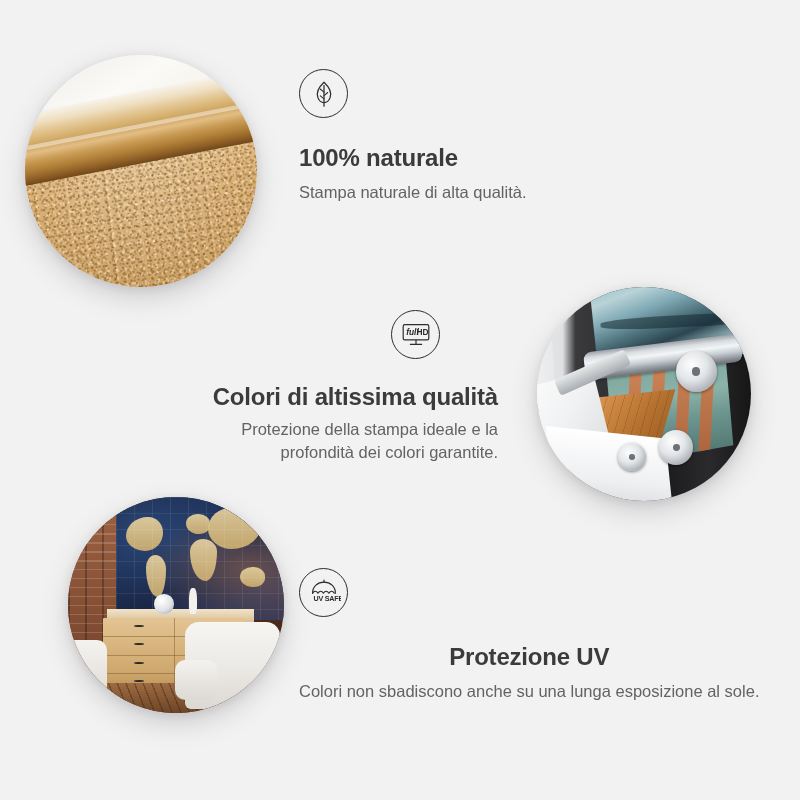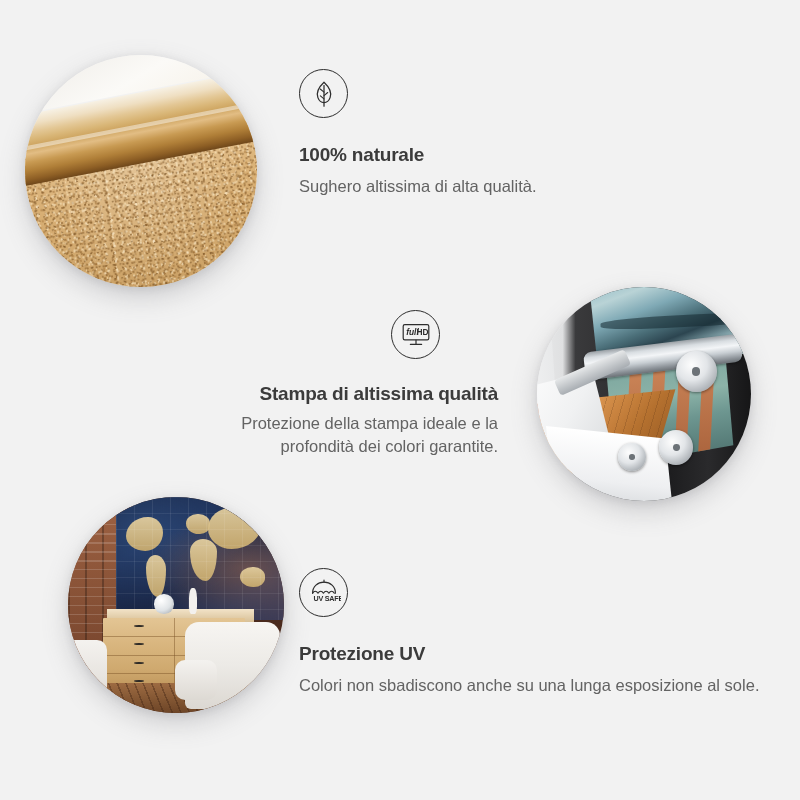--- a/index.html
+++ b/index.html
@@ -400,21 +400,21 @@
     height: 49px;
     border-radius: 50%;
     border: 1.6px solid #2d2d2d;
     box-sizing: border-box;
     display: flex;
     align-items: center;
     justify-content: center;
     background: transparent;
   }
   .f-title {
-    font-size: 19px;
+    font-size: 24px;
     font-weight: bold;
     color: #3b3b3b;
     letter-spacing: -0.2px;
     white-space: nowrap;
   }
   .f-desc {
     font-size: 16.5px;
     font-weight: normal;
     color: #636363;
     line-height: 1.42;
@@ -431,21 +431,21 @@
     top: 310px;
     width: 312px;
     text-align: right;
   }
   #feature-print .icon-circle { margin-left: auto; margin-right: 58px; text-align: right; }
   #feature-print .f-title { margin-top: 24px; }
   #feature-print .f-desc  { margin-top: 7px; }
 
   
   #feature-uv { left: 299px; top: 568px; }
-  #feature-uv .f-title { margin-top: 26px; }
+  #feature-uv .f-title { margin-top: 26px; text-align: center; }
   #feature-uv .f-desc  { margin-top: 9px; text-align: right; }
 
   .icon-circle svg { display: block; }
   .icon-text-full {
     font-family: "Liberation Sans", "DejaVu Sans", sans-serif;
     font-size: 8.4px;
     font-style: italic;
     font-weight: bold;
     fill: #2d2d2d;
   }
@@ -483,21 +483,21 @@
     <div class="icon-circle">
       <svg width="30" height="30" viewBox="0 0 30 30" aria-hidden="true">
         <path d="M15 3.2 C21.4 9.2 22.6 14.6 21.1 18.6 C19.8 22.1 17.2 23.6 15 23.6 C12.8 23.6 10.2 22.1 8.9 18.6 C7.4 14.6 8.6 9.2 15 3.2 Z" fill="none" stroke="#2d2d2d" stroke-width="1.25" stroke-linejoin="round"></path>
         <line x1="15" y1="6.5" x2="15" y2="27.2" stroke="#2d2d2d" stroke-width="1.25" stroke-linecap="round"></line>
         <line x1="15" y1="13.2" x2="11.2" y2="10.0" stroke="#2d2d2d" stroke-width="1.1" stroke-linecap="round"></line>
         <line x1="15" y1="16.6" x2="18.7" y2="13.5" stroke="#2d2d2d" stroke-width="1.1" stroke-linecap="round"></line>
         <line x1="15" y1="19.8" x2="11.4" y2="16.8" stroke="#2d2d2d" stroke-width="1.1" stroke-linecap="round"></line>
       </svg>
     </div>
     <div class="f-title">100% naturale</div>
-    <div class="f-desc">Sughero altissima di alta qualità.</div>
+    <div class="f-desc">Stampa naturale di alta qualità.</div>
   </div>
 
   <div class="photo" id="photo-printer">
     <div class="scene">
       <div class="pr-dark"></div>
       <div class="pr-artwork-top"></div>
       <div class="pr-artwork-mid">
         <div class="plank" style="left:14%"></div>
         <div class="plank" style="left:34%"></div>
         <div class="plank" style="left:56%"></div>
@@ -518,21 +518,21 @@
   <div class="feature" id="feature-print">
     <div class="icon-circle">
       <svg width="34" height="30" viewBox="0 0 34 30" aria-hidden="true">
         <rect x="4.2" y="4.6" width="25.6" height="15.2" rx="1.6" ry="1.6" fill="none" stroke="#2d2d2d" stroke-width="1.2"></rect>
         <text class="icon-text-full" x="7.2" y="14.6">full</text>
         <text class="icon-text-hd" x="17.4" y="14.6">HD</text>
         <line x1="17" y1="19.8" x2="17" y2="24.2" stroke="#2d2d2d" stroke-width="1.2"></line>
         <line x1="11.4" y1="24.4" x2="22.6" y2="24.4" stroke="#2d2d2d" stroke-width="1.2" stroke-linecap="round"></line>
       </svg>
     </div>
-    <div class="f-title">Stampa di altissima qualità</div>
+    <div class="f-title">Colori di altissima qualità</div>
     <div class="f-desc">Protezione della stampa ideale e la profondità dei colori garantite.</div>
   </div>
 
   <div class="photo" id="photo-room">
     <div class="scene">
       <div class="rm-wall"></div>
       <div class="rm-brick"></div>
       <div class="rm-map">
         <div class="cont c-na"></div>
         <div class="cont c-sa"></div>

